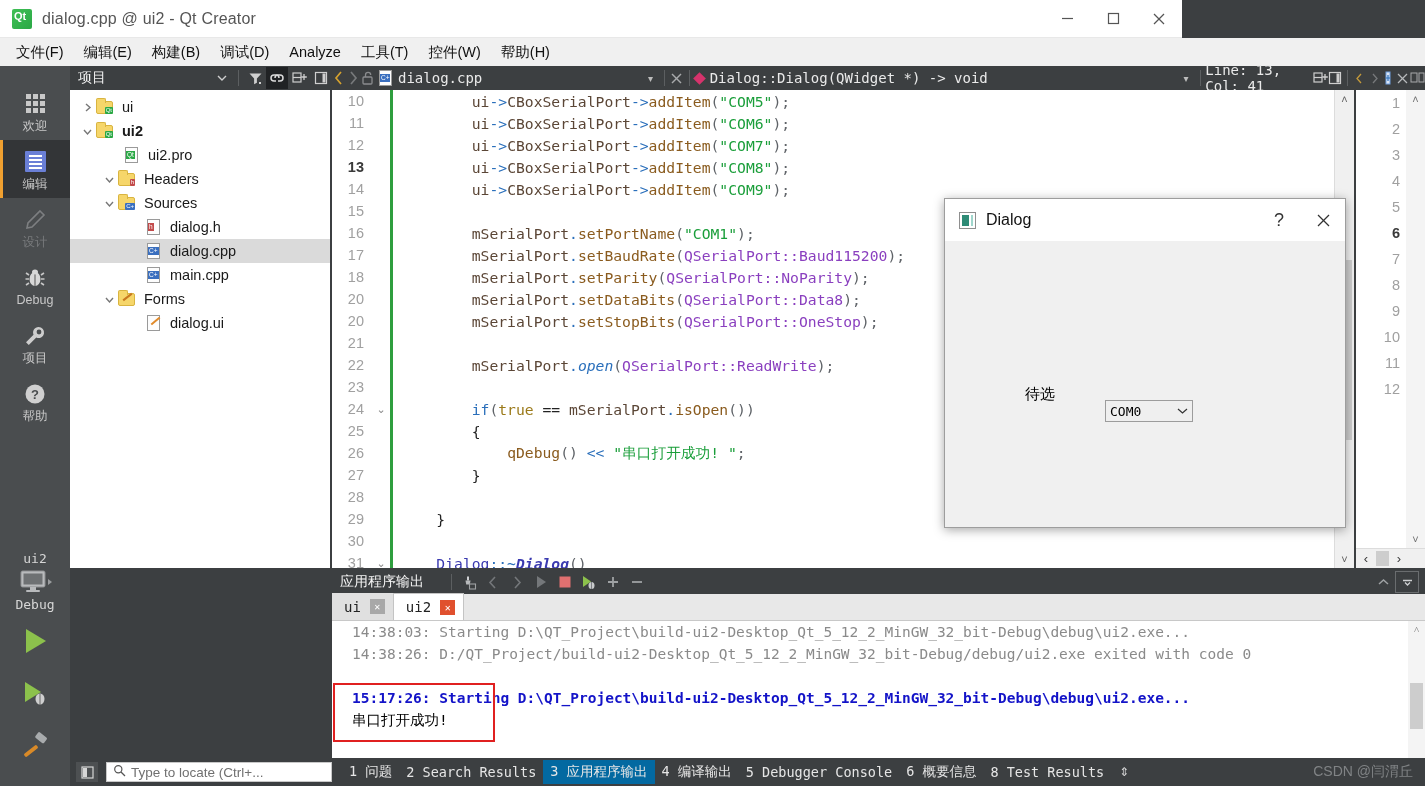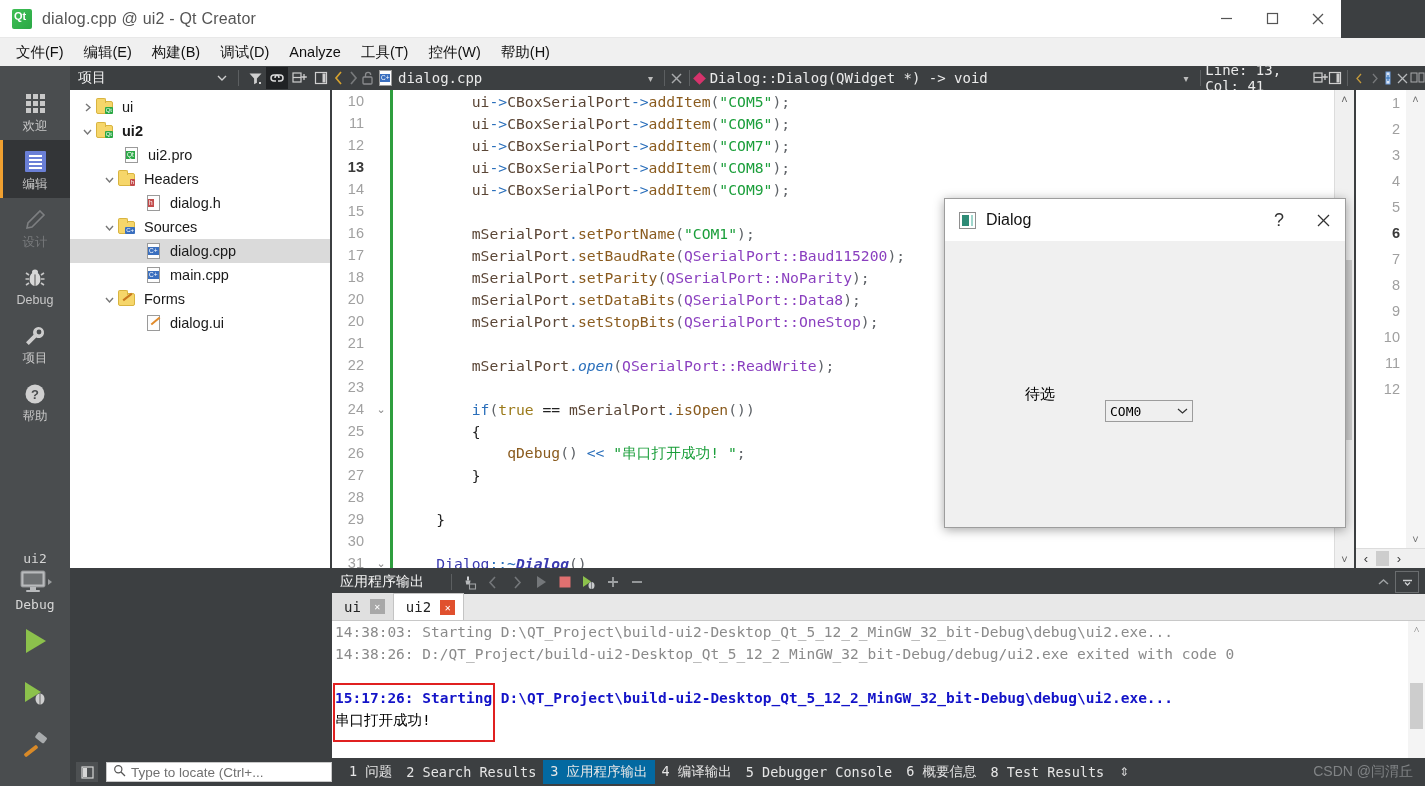--- a/index.html
+++ b/index.html
@@ -12,21 +12,21 @@
   }
   #app {
     position: relative;
     width: 1425px; height: 786px;
     background: #3c3f41;
     overflow: hidden;
   }
 
   
   .titlebar {
-    position: absolute; left: 0; top: 0; width: 1341px; height: 38px;
+    position: absolute; left: 0; top: 0; width: 1182px; height: 38px;
     background: #ffffff;
     border-bottom: 1px solid #e8e8e8;
     display: flex; align-items: center;
   }
   .tb-icon {
     width: 20px; height: 20px; margin-left: 12px; margin-right: 10px;
     background: linear-gradient(135deg,#3fbf55 0%, #2aa845 100%);
     border-radius: 2px; position: relative; flex: none;
   }
   .tb-icon::after {
@@ -310,21 +310,21 @@
   .otab .xbtn {
     width: 15px; height: 15px; margin-left: 9px; display: flex; align-items: center; justify-content: center;
     font-size: 10px; color: #fff; background: #a8a8a8;
   }
   .otab.active .xbtn { background: #e0502e; }
 
   .out-body {
     position: relative; height: 137px; background: #fff; overflow: hidden;
     font-family: "DejaVu Sans Mono", monospace; font-size: 14.5px;
   }
-  .oline { height: 22px; padding-left: 3px; white-space: pre; line-height: 22px; }
+  .oline { height: 22px; padding-left: 20px; white-space: pre; line-height: 22px; }
   .oline.gray { color: #8a8a8a; }
   .oline.blue { color: #1313c8; font-weight: bold; }
   .oline.black { color: #000; }
   .hl-box {
     position: absolute; left: 1px; top: 62px; width: 162px; height: 59px;
     border: 2px solid #e02020; pointer-events: none;
   }
   .out-scroll {
     position: absolute; right: 0; top: 0; width: 17px; height: 137px; background: #f4f4f4;
   }
@@ -600,42 +600,42 @@
         </div>
         <div class="fico">
             <div class="folder">
               <span class="badge h">h</span>
             </div>
           </div>
         <div class="tlabel">Headers</div>
       </div>
 
       <div class="trow">
+        <div class="tw" style="width:30px"></div>
+        <div class="chev">
+          <svg width="9" height="9" viewBox="0 0 9 9">
+              <path d="M1 3l3.5 4L8 3" fill="none" stroke="#777" stroke-width="1.4"></path>
+            </svg>
+        </div>
+        <div class="fico">
+            <div class="folder">
+              <span class="badge c">C+</span>
+            </div>
+          </div>
+        <div class="tlabel">Sources</div>
+      </div>
+
+      <div class="trow">
         <div class="tw" style="width:74px"></div>
         <div class="fico">
             <div class="doc">
               <span class="badge h">h</span>
             </div>
           </div>
         <div class="tlabel">dialog.h</div>
-      </div>
-
-      <div class="trow">
-        <div class="tw" style="width:30px"></div>
-        <div class="chev">
-          <svg width="9" height="9" viewBox="0 0 9 9">
-              <path d="M1 3l3.5 4L8 3" fill="none" stroke="#777" stroke-width="1.4"></path>
-            </svg>
-        </div>
-        <div class="fico">
-            <div class="folder">
-              <span class="badge c">C+</span>
-            </div>
-          </div>
-        <div class="tlabel">Sources</div>
       </div>
 
       <div class="trow sel">
         <div class="tw" style="width:74px"></div>
         <div class="fico">
             <div class="doc">
               <span class="badge cpp">C+</span>
             </div>
           </div>
         <div class="tlabel">dialog.cpp</div>

